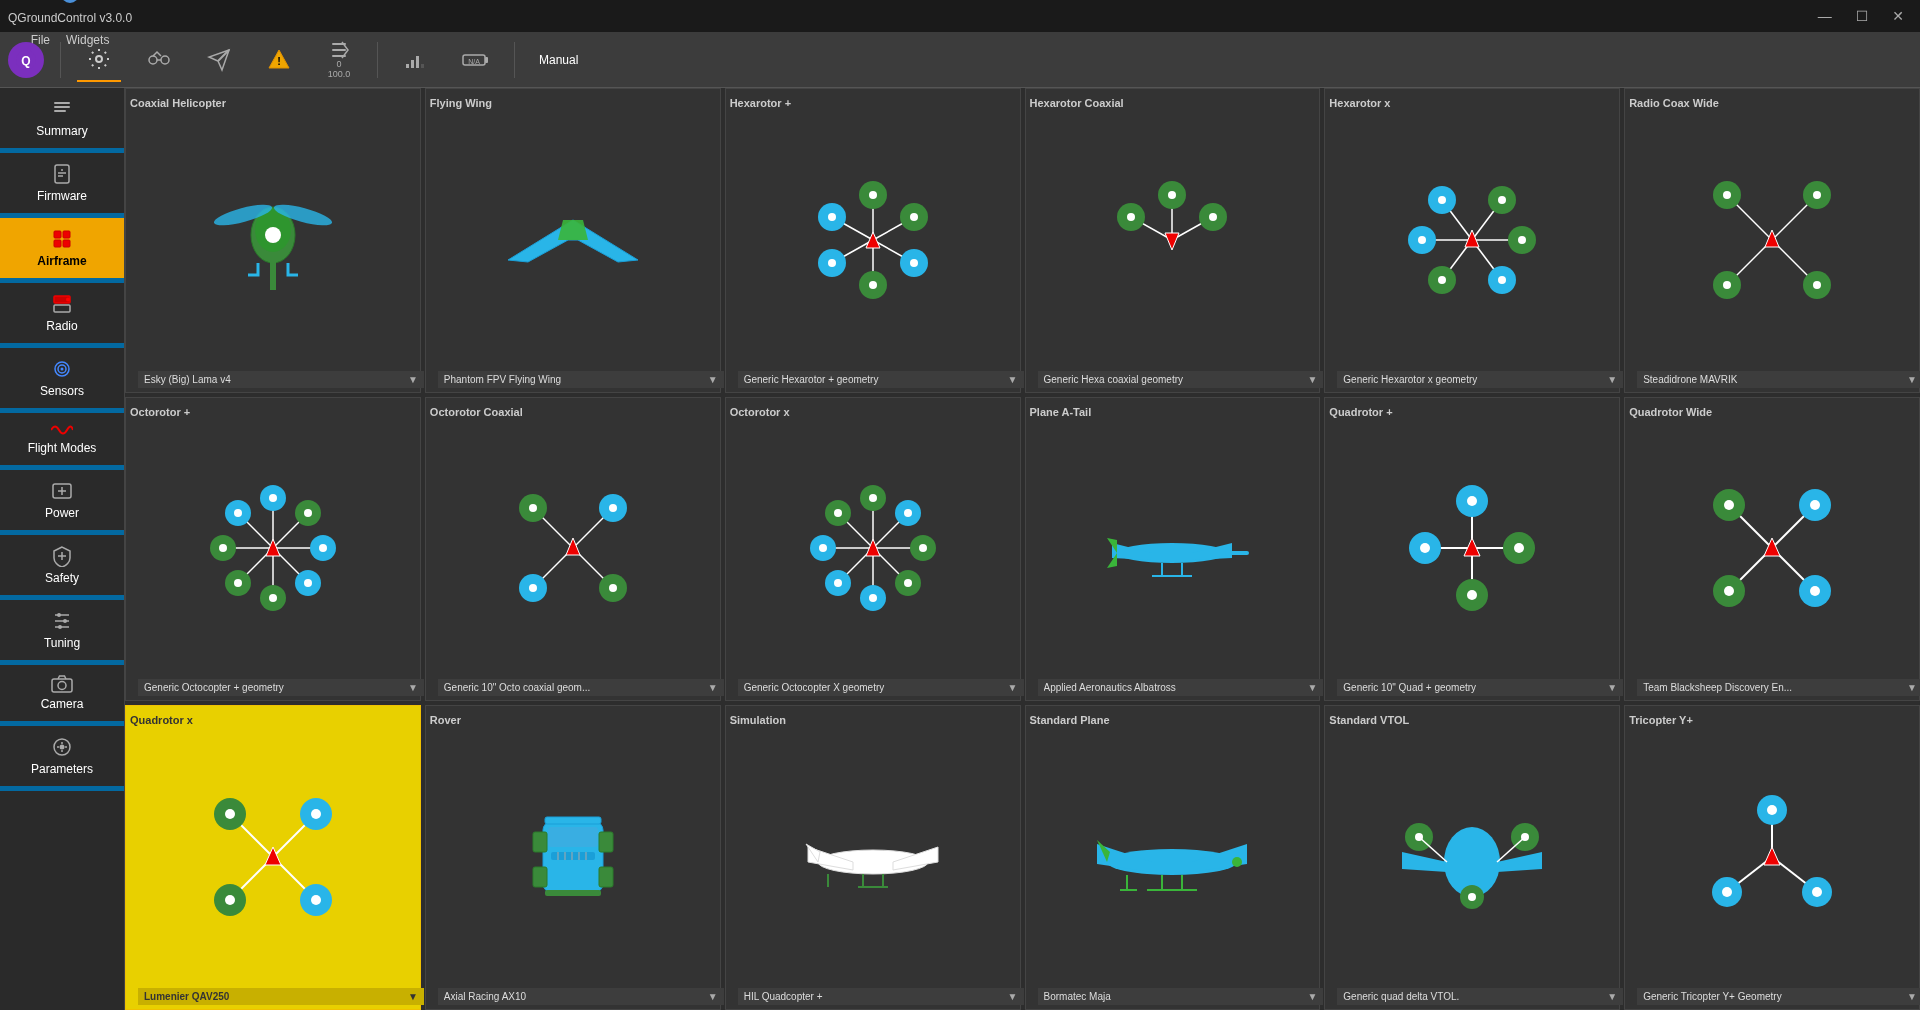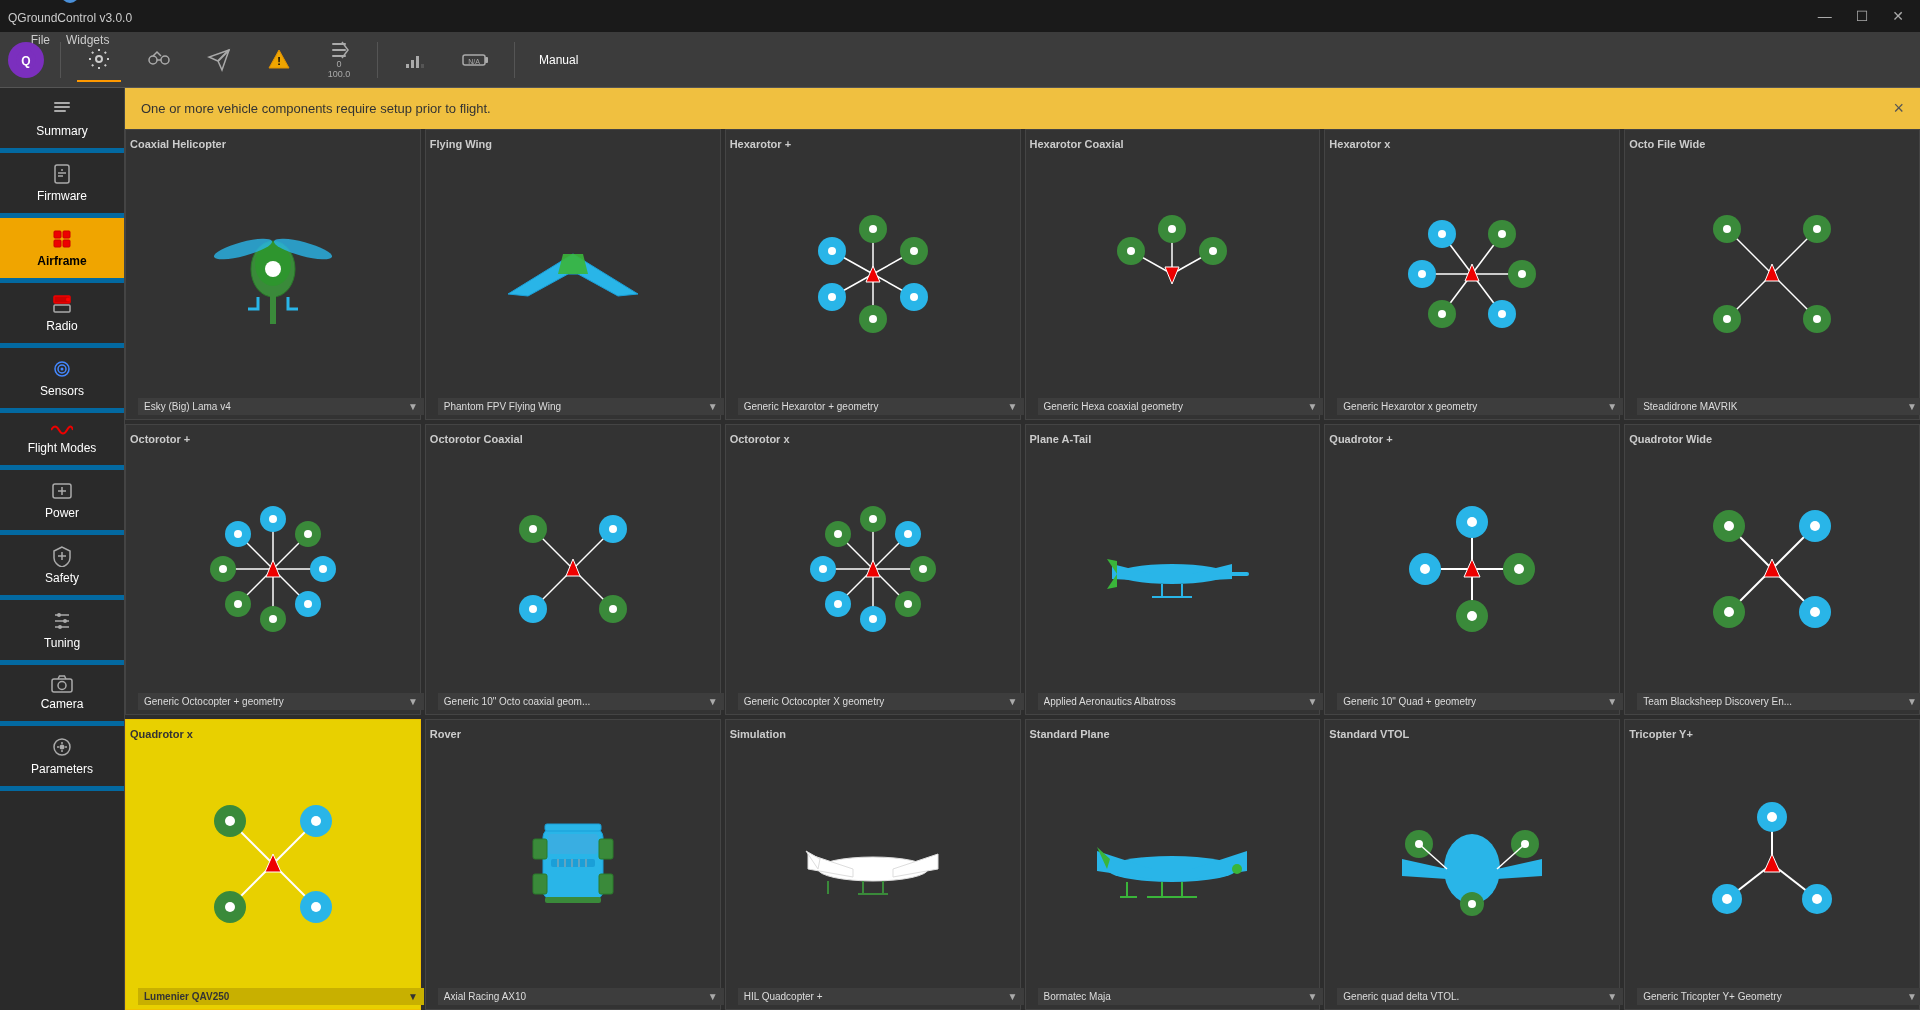--- a/index.html
+++ b/index.html
@@ -241,24 +241,20 @@
         <path d="M11 6v2M11 14v2M6 11h2M14 11h2" stroke="#aaa" stroke-width="1.5"></path>
         <circle cx="11" cy="11" r="2.5" fill="#aaa"></circle>
       </svg>
       <span class="sidebar-item-label">Parameters</span>
     </div>
   </div>
 
   <div class="content">
 
 
-    <div class="banner">
-      <span>One or more vehicle components require setup prior to flight.</span>
-      <button class="banner-close">×</button>
-    </div>
 
     <div class="airframe-grid">
 
       <div class="airframe-cell">
         <div class="cell-title">Coaxial Helicopter</div>
         <div class="cell-img">
           <svg width="120" height="120" viewBox="0 0 120 120">
 
             <ellipse cx="60" cy="55" rx="22" ry="28" fill="#3a8a3a" stroke="#2a7a2a" stroke-width="1"></ellipse>
             <ellipse cx="60" cy="50" rx="18" ry="22" fill="#2a9a2a" opacity="0.7"></ellipse>
@@ -373,21 +369,21 @@
             <polygon points="65,55 58,72 72,72" fill="#e00" stroke="white" stroke-width="1"></polygon>
           </svg>
         </div>
         <div class="cell-label-row">
           <span class="cell-label">Generic Hexarotor x geometry</span>
           <span class="cell-dropdown">▼</span>
         </div>
       </div>
 
       <div class="airframe-cell">
-        <div class="cell-title">Octo File Wide</div>
+        <div class="cell-title">Radio Coax Wide</div>
         <div class="cell-img">
           <svg width="130" height="130" viewBox="0 0 130 130">
             <line x1="65" y1="65" x2="20" y2="20" stroke="white" stroke-width="1.5"></line>
             <line x1="65" y1="65" x2="110" y2="20" stroke="white" stroke-width="1.5"></line>
             <line x1="65" y1="65" x2="20" y2="110" stroke="white" stroke-width="1.5"></line>
             <line x1="65" y1="65" x2="110" y2="110" stroke="white" stroke-width="1.5"></line>
             <circle cx="20" cy="20" r="14" fill="#3a8a3a"></circle>
             <circle cx="110" cy="20" r="14" fill="#3a8a3a"></circle>
             <circle cx="20" cy="110" r="14" fill="#3a8a3a"></circle>
             <circle cx="110" cy="110" r="14" fill="#3a8a3a"></circle>

